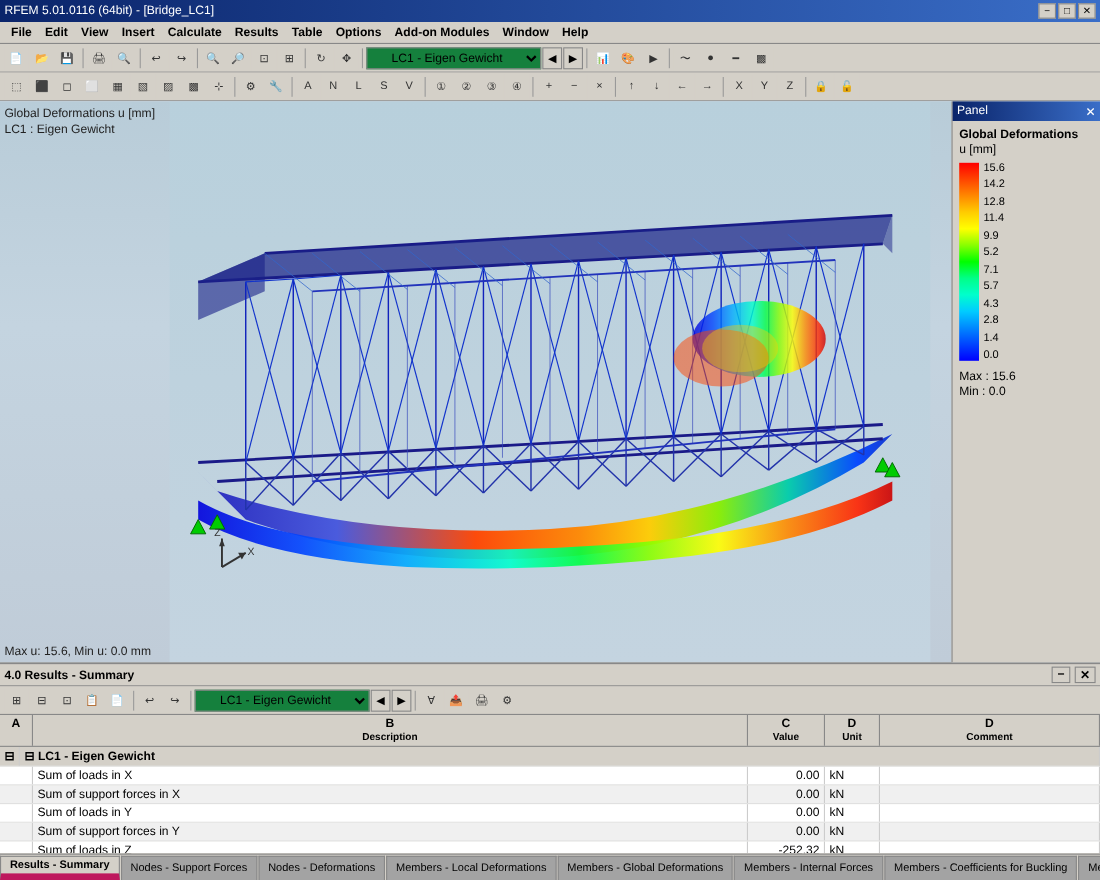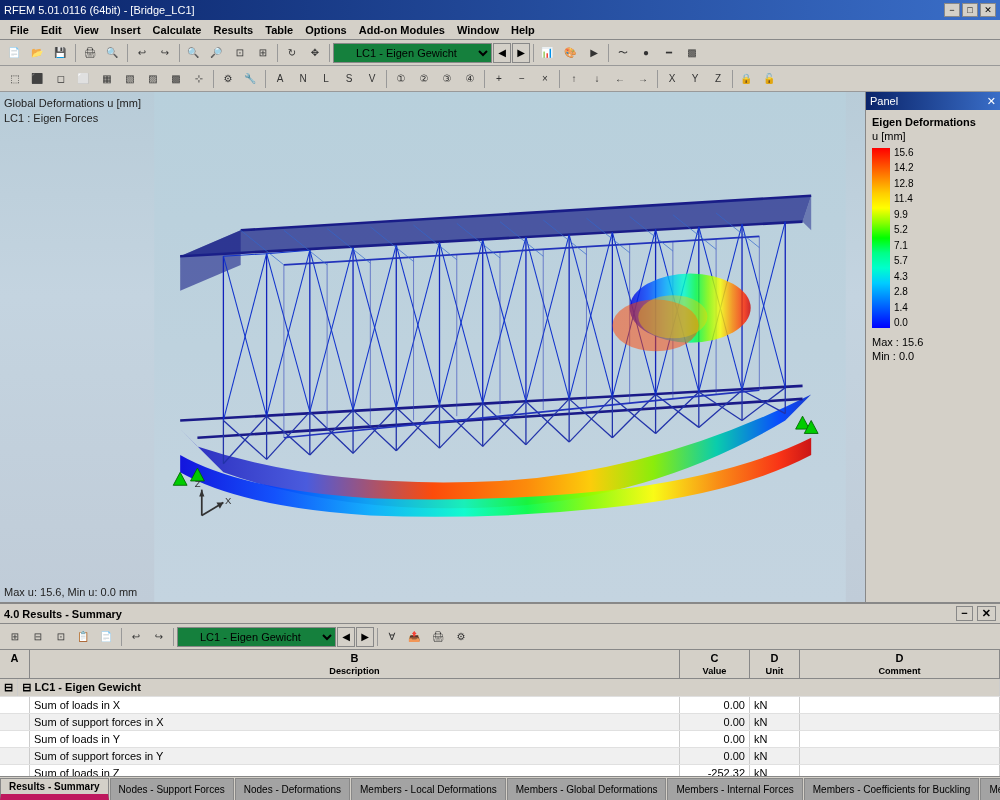--- a/index.html
+++ b/index.html
@@ -382,21 +382,21 @@
   <div class="toolbar-btn">🔒</div>
   <div class="toolbar-btn">🔓</div>
 </div>
 
 <div id="main-area">
 
   <div id="viewport-container">
     <div id="viewport">
       <div id="viewport-label">
         <div>Global Deformations u [mm]</div>
-        <div>LC1 : Eigen Forces</div>
+        <div>LC1 : Eigen Gewicht</div>
       </div>
 
       <svg id="bridge-svg" viewBox="0 0 800 590">
         <defs>
           <linearGradient id="bgGrad" x1="0" y1="0" x2="0" y2="1">
             <stop offset="0%" stop-color="#b8d0dc"></stop>
             <stop offset="100%" stop-color="#c4d4e0"></stop>
           </linearGradient>
 
           <linearGradient id="deformGrad" x1="0" y1="0" x2="1" y2="0">
@@ -595,21 +595,21 @@
 
       <div id="viewport-max-label">Max u: 15.6, Min u: 0.0  mm</div>
     </div>
 
     <div id="panel">
       <div id="panel-titlebar">
         <span>Panel</span>
         <span id="panel-close">✕</span>
       </div>
       <div id="panel-content">
-        <div id="panel-title-text">Eigen Deformations</div>
+        <div id="panel-title-text">Global Deformations</div>
         <div id="panel-subtitle">u [mm]</div>
         <div id="color-scale">
           <div id="color-bar"></div>
           <div id="scale-labels">
             <span class="scale-label">15.6</span>
             <span class="scale-label">14.2</span>
             <span class="scale-label">12.8</span>
             <span class="scale-label">11.4</span>
             <span class="scale-label">9.9</span>
             <span class="scale-label">5.2</span>

